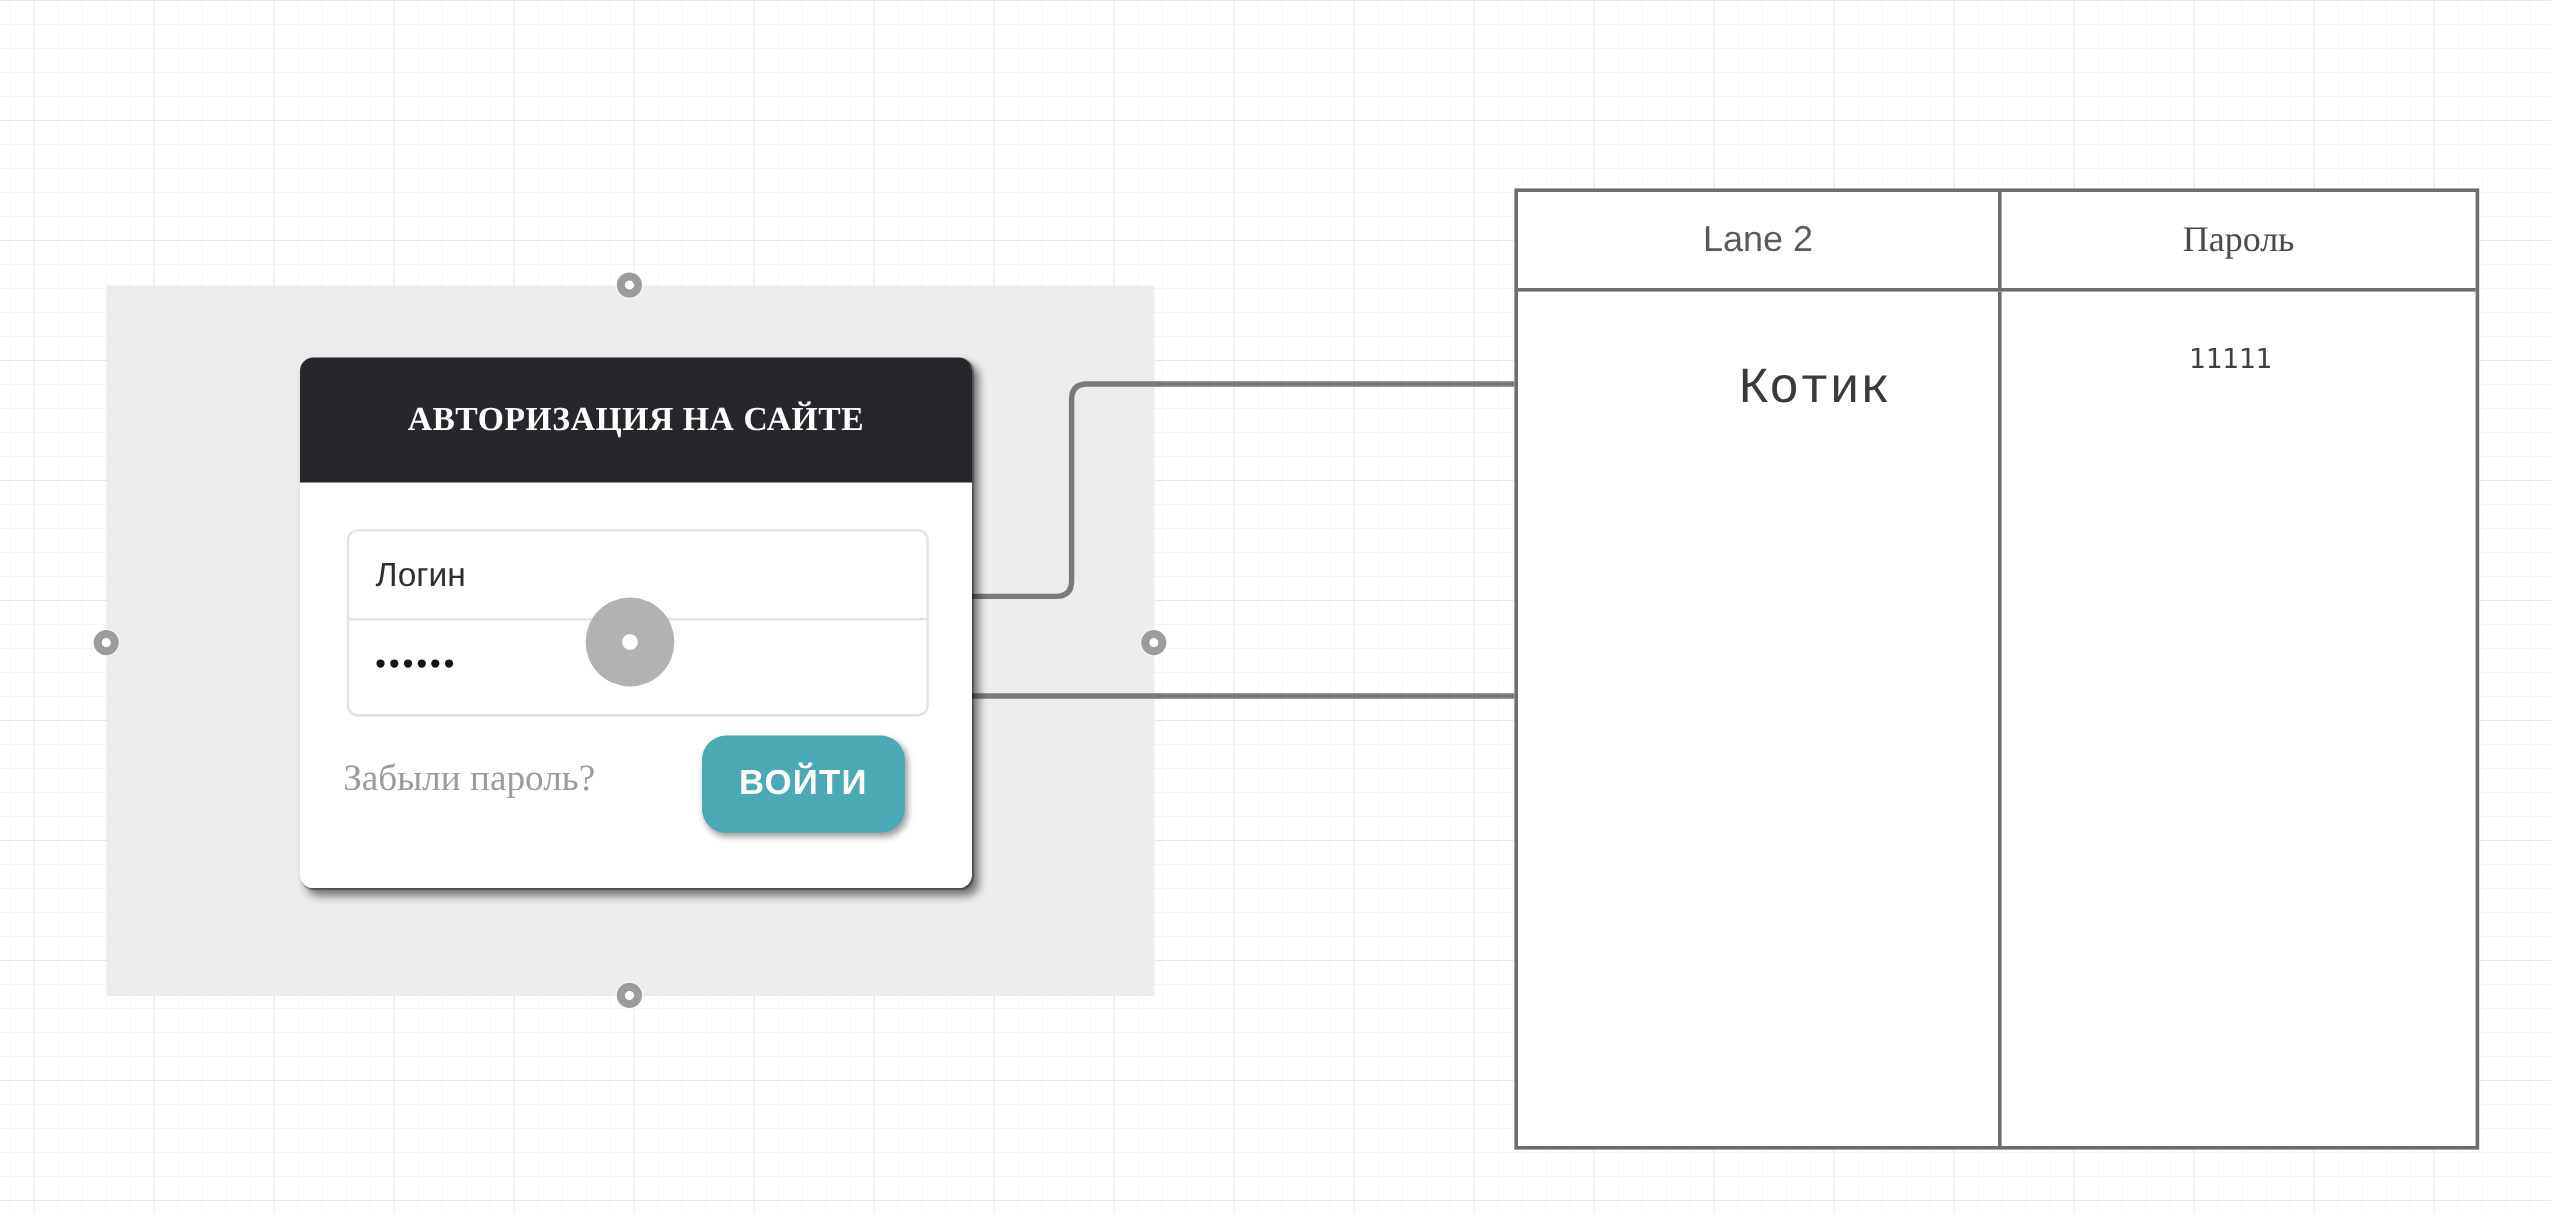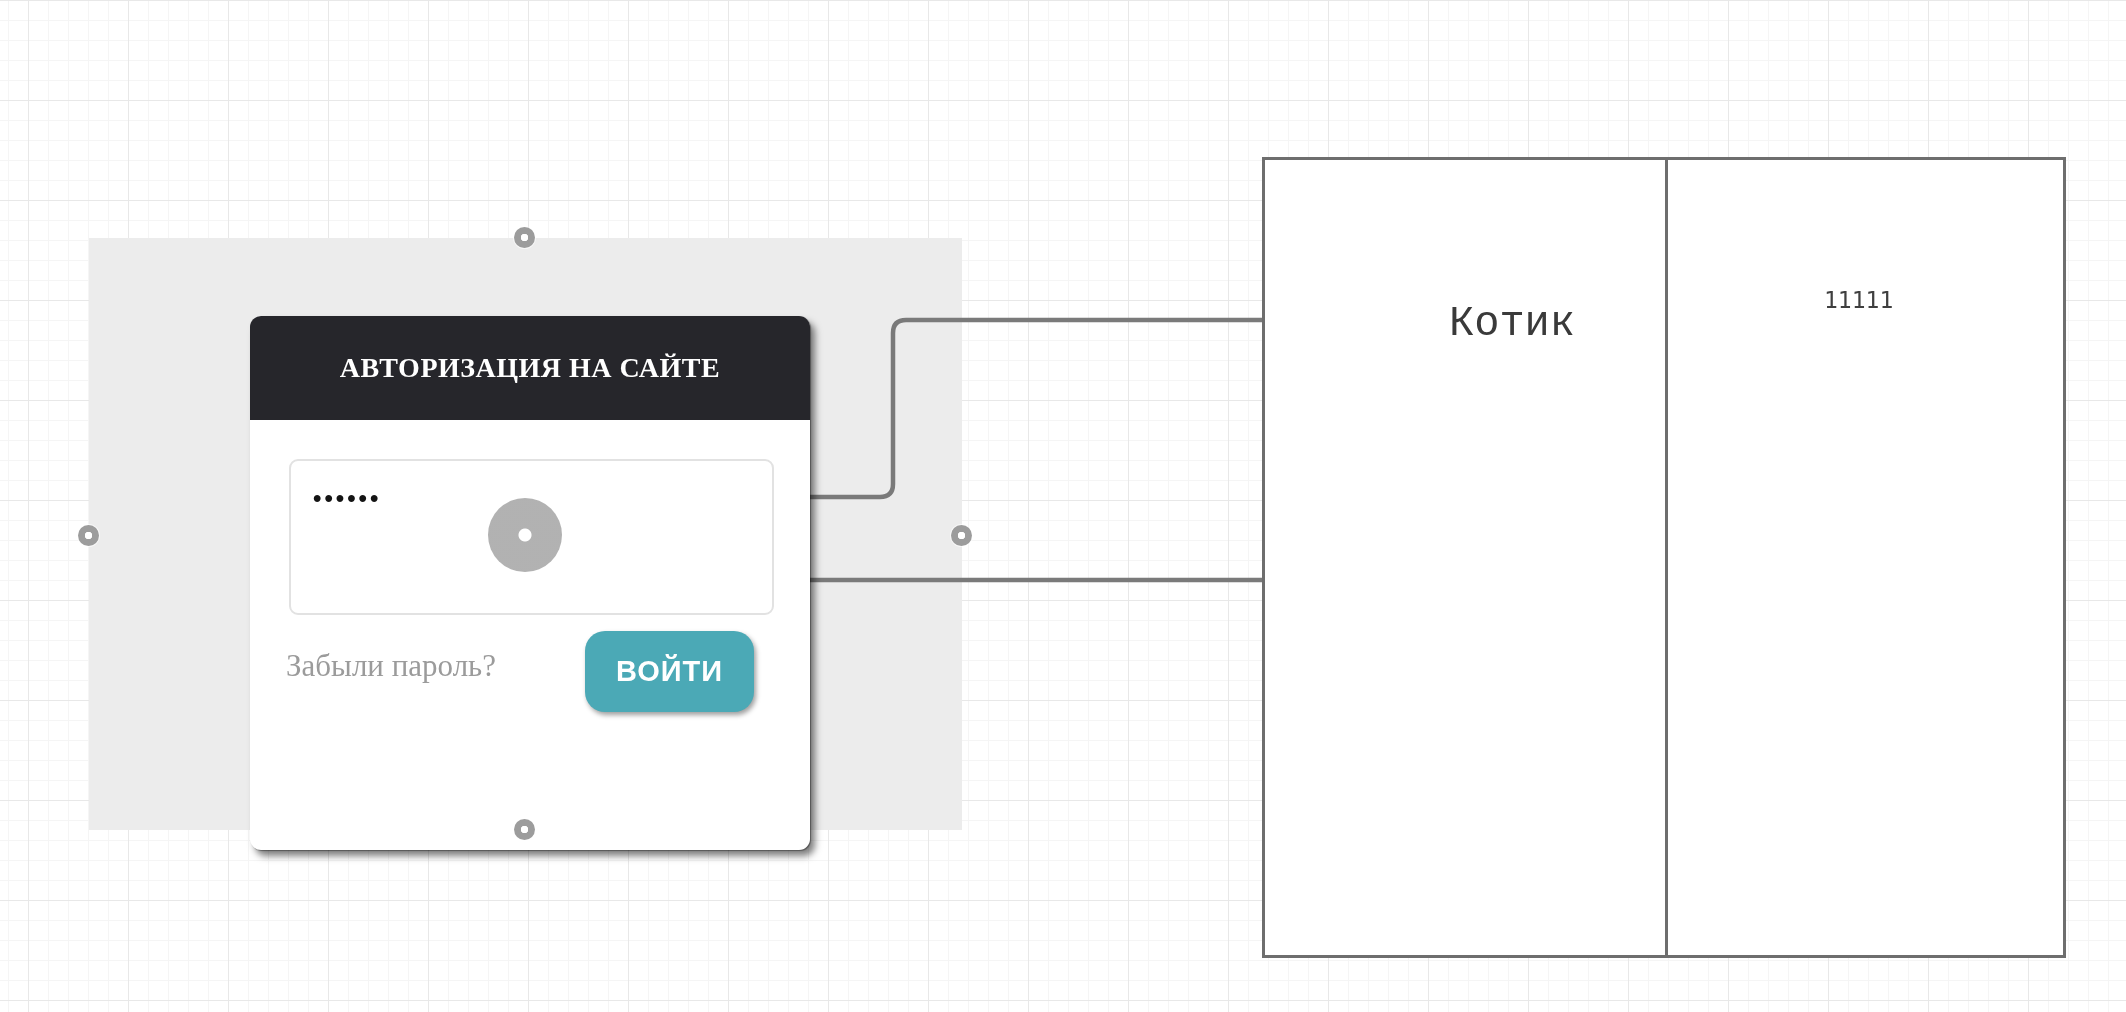--- a/index.html
+++ b/index.html
@@ -47,21 +47,21 @@
   .handle-left{left:78px;top:525px;}
   .handle-right{left:951px;top:525px;}
   .center-handle{
     position:absolute;left:488px;top:498px;width:74px;height:74px;border-radius:50%;
     background:radial-gradient(circle at 50% 50%, #ffffff 0 6px, #ababab 7px 100%);
     opacity:.92;
   }
 
   
   .login-card{
-    position:absolute;left:250px;top:316px;width:560px;height:534px;
+    position:absolute;left:250px;top:298px;width:560px;height:442px;
     background:#ffffff;border-radius:11px;
     box-shadow:5px 6px 7px rgba(0,0,0,.5), 1px 1px 1px rgba(0,0,0,.35);
   }
   .login-header{
     height:104px;border-radius:11px 11px 0 0;
     background:#26262b;
     display:flex;align-items:center;justify-content:center;
   }
   .login-title{
     color:#ffffff;
@@ -129,29 +129,36 @@
     <polygon points="1366,309 1392,320 1366,331"></polygon>
     <path d="M 416 580 L 1699 580 Q 1712 580 1712 567 L 1712 335 Q 1712 322 1725 322 L 1774 322"></path>
     <polygon points="1772,311 1798,322 1772,333"></polygon>
   </svg>
 
   <div class="login-card">
     <div class="login-header">
       <div class="login-title">АВТОРИЗАЦИЯ НА САЙТЕ</div>
     </div>
     <div class="fields">
+      <div class="field field-login">
+        <span class="login-text">Логин</span>
+      </div>
       <div class="field">
         <span class="password-dots">••••••</span>
       </div>
     </div>
     <div class="forgot">Забыли пароль?</div>
     <button class="submit-btn">ВОЙТИ</button>
   </div>
 
   <div class="pool">
+    <div class="pool-header">
+      <div class="pool-head-cell lane-col-1 lane2-head">Lane 2</div>
+      <div class="pool-head-cell lane-col-2 password-head">Пароль</div>
+    </div>
     <div class="pool-body">
       <div class="lane-col-1"></div>
       <div class="lane-col-2"></div>
     </div>
   </div>
 
   <div class="value-text login-value">Котик</div>
   <div class="value-text password-value">11111</div>
 
   <div class="handle handle-top"></div>

